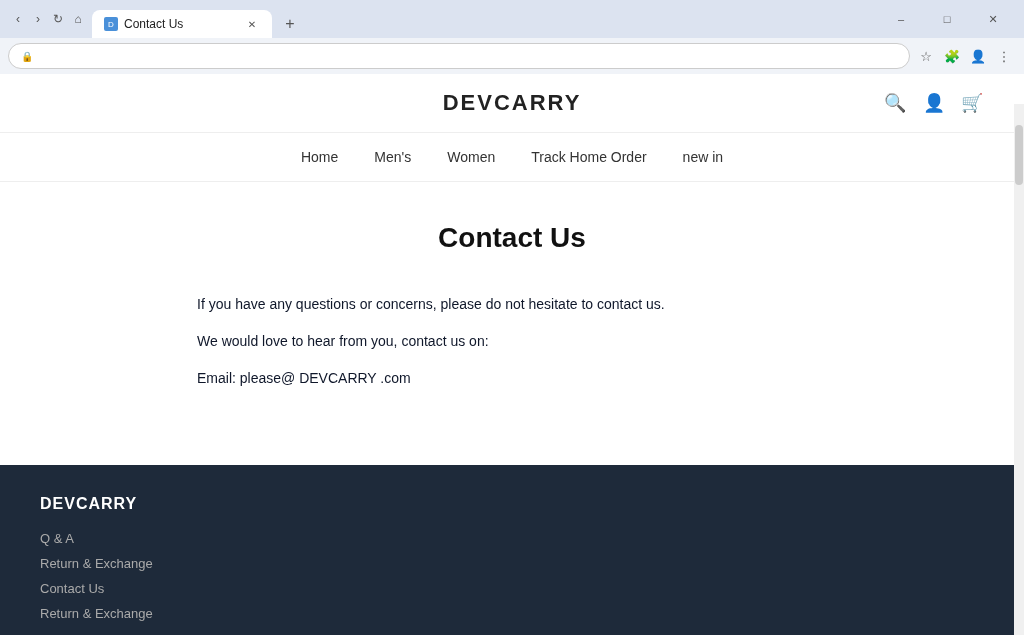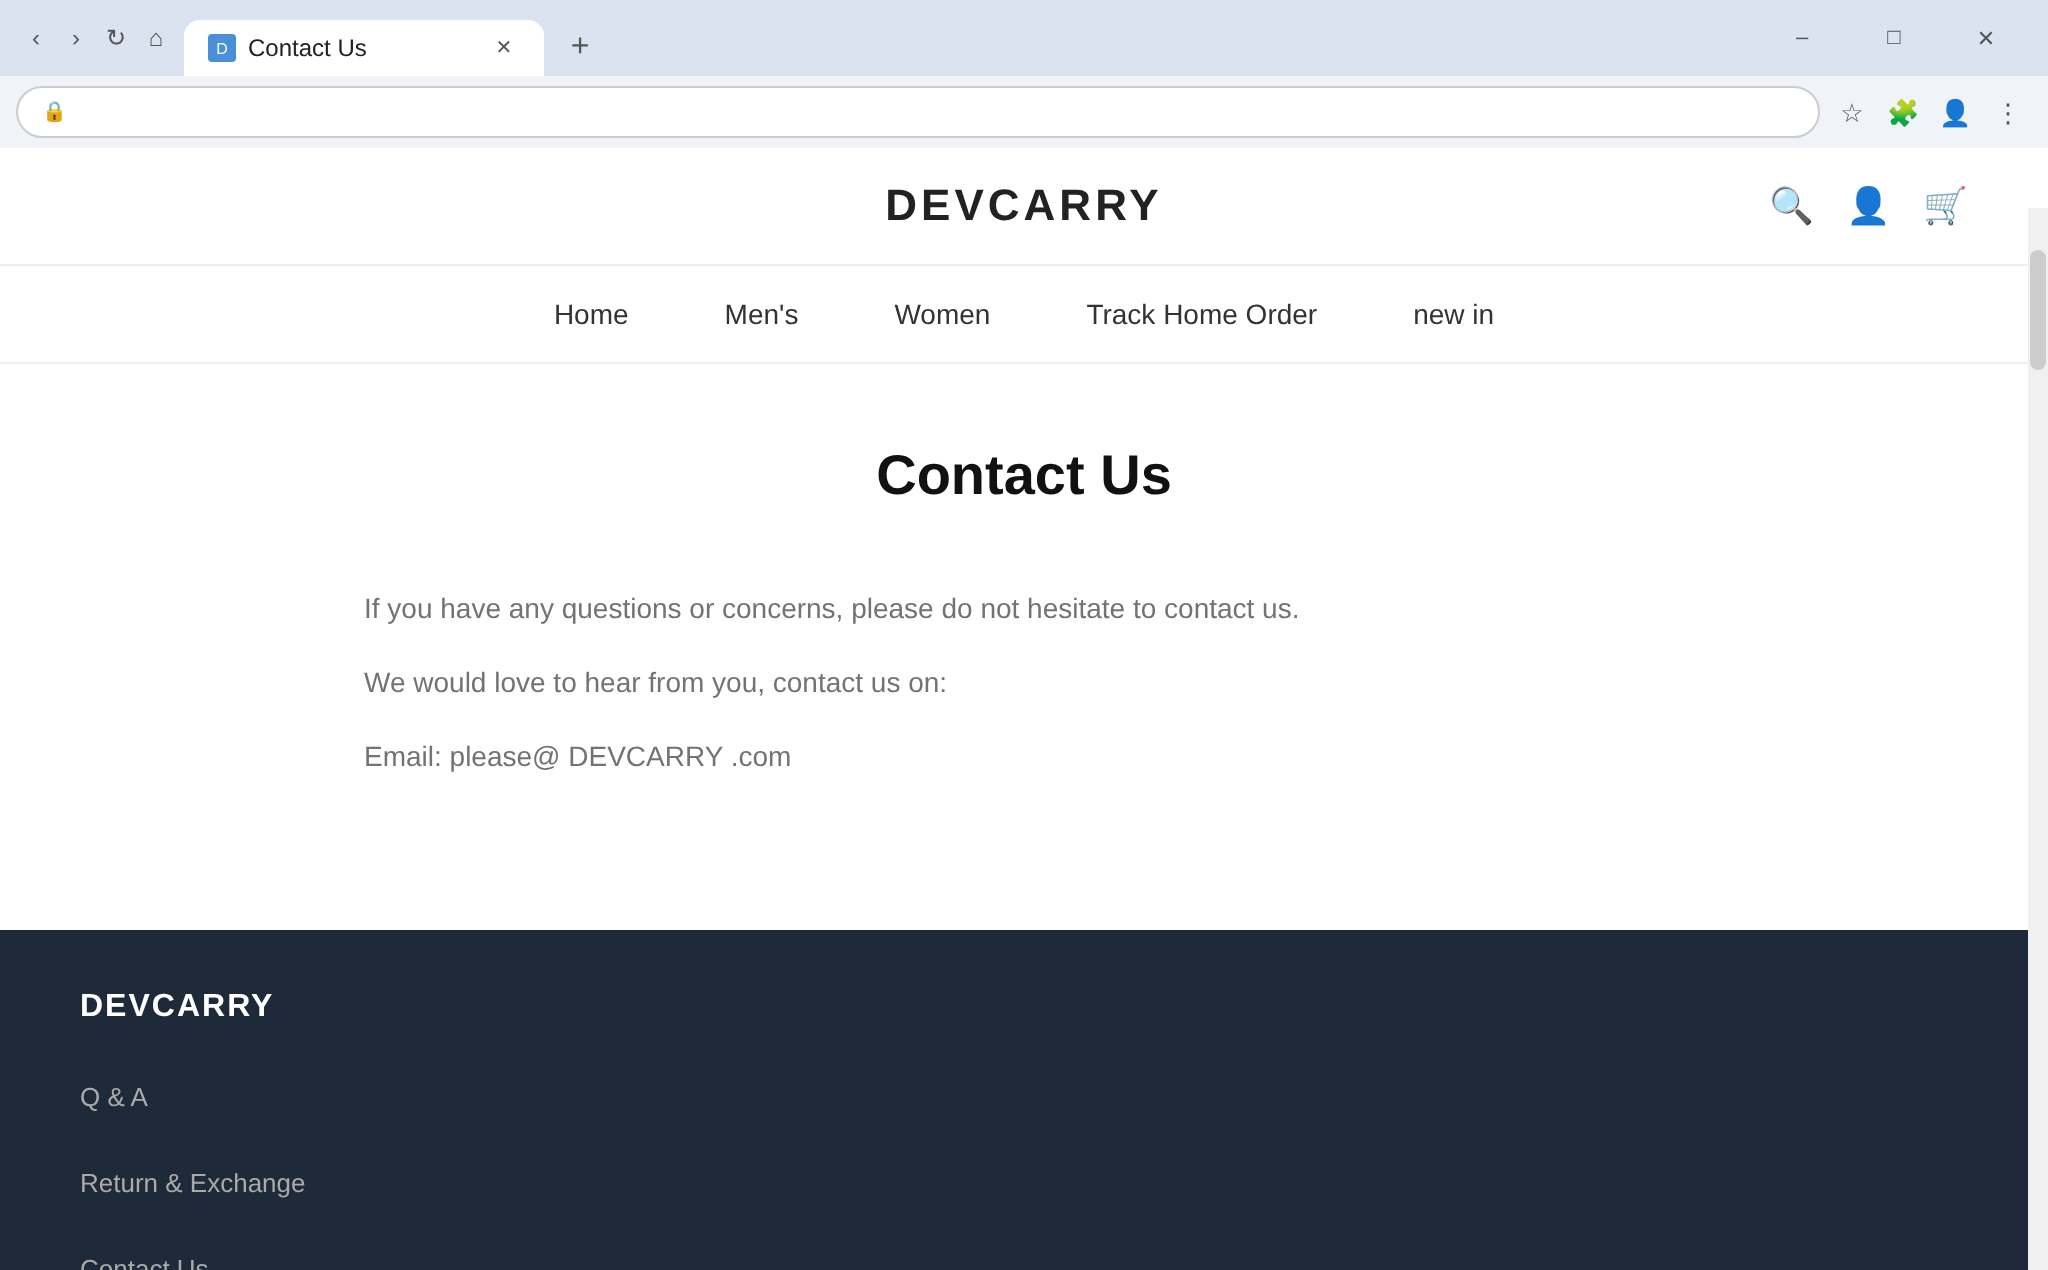--- a/index.html
+++ b/index.html
@@ -122,21 +122,21 @@
       display: flex; gap: 16px; align-items: center;
     }
     .header-icon {
       font-size: 18px; color: #333; cursor: pointer;
     }
 
     
     .site-nav {
       display: flex;
       justify-content: center;
-      gap: 48px;
+      gap: 36px;
       padding: 16px 0;
       border-bottom: 1px solid #eee;
     }
     .nav-item {
       font-size: 14px;
       color: #333;
       cursor: pointer;
       text-decoration: none;
     }
 
@@ -148,23 +148,24 @@
     }
     .contact-title {
       font-size: 28px;
       font-weight: bold;
       color: #111;
       margin-bottom: 40px;
       text-align: center;
     }
     .contact-text {
       font-size: 14px;
-      color: #737373;
+      color: #0f172a;
       margin-bottom: 16px;
       line-height: 1.5;
+      margin-left: 15px;
     }
 
     
     .site-footer {
       background: #1e2a3a;
       color: #ccc;
       padding: 30px 40px;
     }
     .footer-brand {
       font-size: 16px;
@@ -173,21 +174,20 @@
       letter-spacing: 1px;
       margin-bottom: 18px;
     }
     .footer-link {
       display: block;
       font-size: 13px;
       color: #aaa;
       margin-bottom: 10px;
       cursor: pointer;
       text-decoration: none;
-      margin-top: 28px;
     }
 
     
     .scroll-area {
       position: absolute;
       right: 0;
       top: 104px;
       width: 10px;
       height: 531px;
       background: #f0f0f0;

